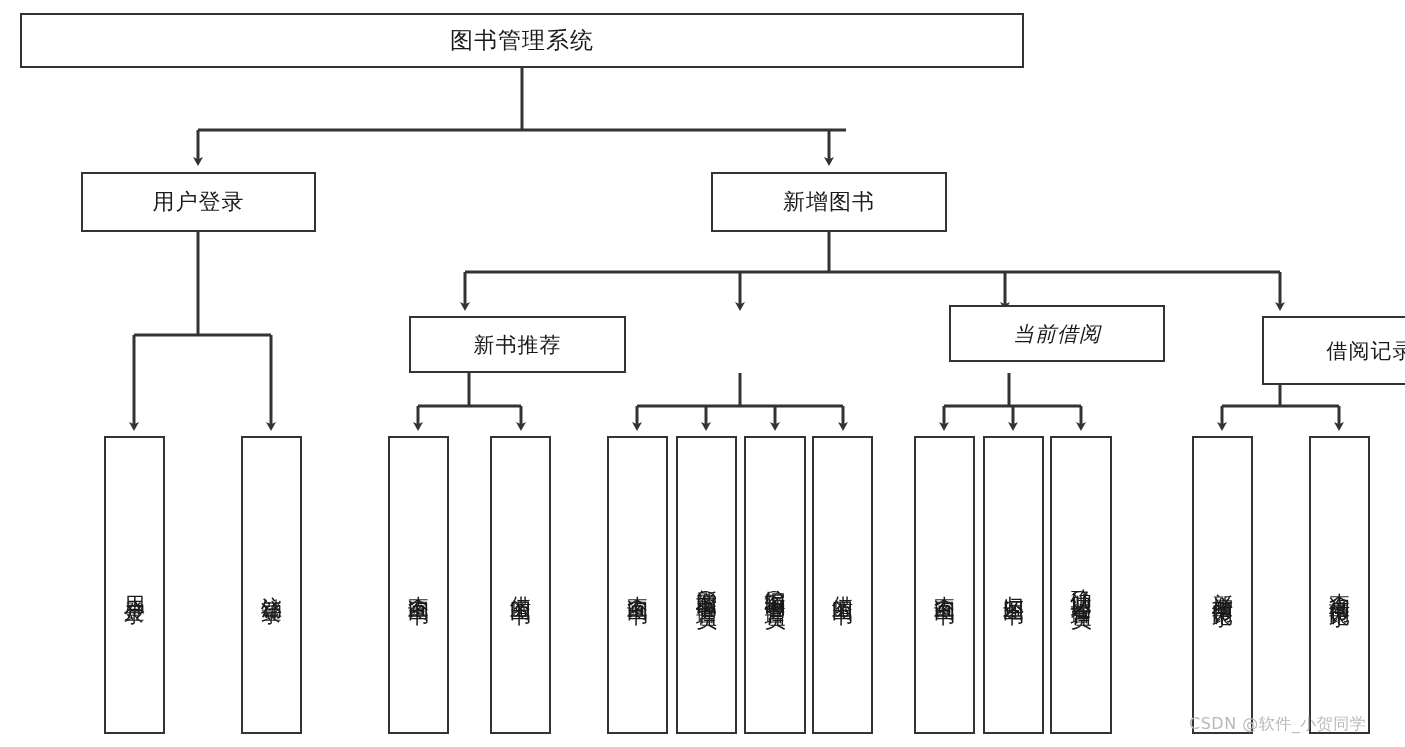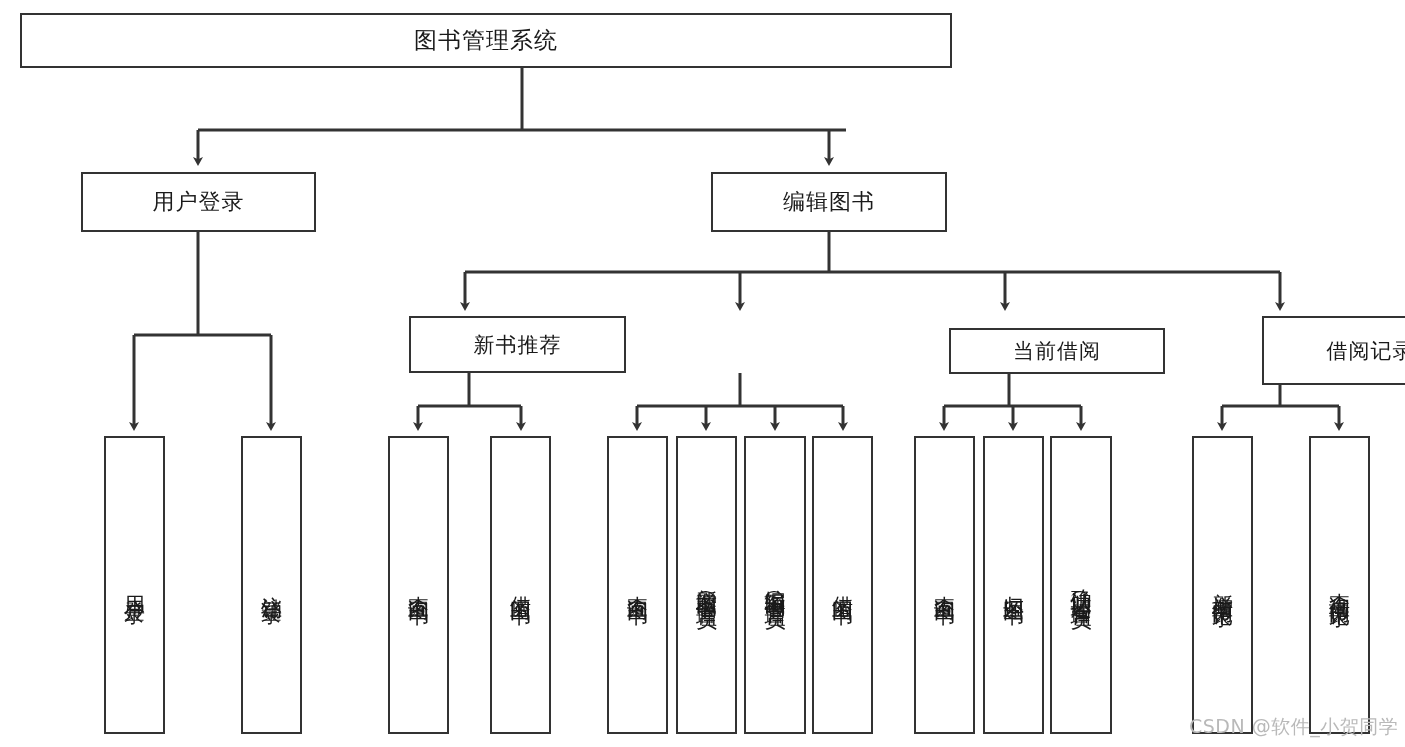--- a/index.html
+++ b/index.html
@@ -61,21 +61,21 @@
     text-align: center;
   }
   .htext {
     white-space: nowrap;
     letter-spacing: 1px;
   }
   .watermark {
     position: absolute;
     left: 1189px;
     top: 714px;
-    font-size: 19px;
+    font-size: 16px;
     color: #b9b9b9;
     letter-spacing: 0.5px;
     white-space: nowrap;
     z-index: 3;
   }
 </style>
 </head>
 <body>
 
 <div id="canvas">
@@ -123,35 +123,35 @@
       <path d="M1013,406 L1013,425" marker-end="url(#arrow)"></path>
       <path d="M1081,406 L1081,425" marker-end="url(#arrow)"></path>
 
       <path d="M1280,373 L1280,406"></path>
       <path d="M1222,406 L1339,406"></path>
       <path d="M1222,406 L1222,425" marker-end="url(#arrow)"></path>
       <path d="M1339,406 L1339,425" marker-end="url(#arrow)"></path>
     </g>
   </svg>
 
-  <div class="node root" style="left:20px; top:13px; width:932px; height:55px;">
+  <div class="node root" style="left:20px; top:13px; width:1004px; height:55px;">
     <span class="htext">图书管理系统</span>
   </div>
 
   <div class="node l1" style="left:81px; top:172px; width:235px; height:60px;">
     <span class="htext">用户登录</span>
   </div>
   <div class="node l1" style="left:711px; top:172px; width:236px; height:60px;">
-    <span class="htext">编辑图书</span>
+    <span class="htext">新增图书</span>
   </div>
 
   <div class="node l2" style="left:361px; top:316px; width:217px; height:57px;">
     <span class="htext">新书推荐</span>
   </div>
-  <div class="node l2" style="left:901px; top:328px; width:216px; height:46px;">
+  <div class="node l2" style="left:901px; top:305px; width:216px; height:57px;font-style:italic;">
     <span class="htext">当前借阅</span>
   </div>
   <div class="node l2" style="left:1214px; top:316px; width:217px; height:69px;">
     <span class="htext">借阅记录</span>
   </div>
 
   <div class="node leaf" style="left:104px; top:436px; width:61px; height:298px;">
     <span class="vtext">用户登录</span>
   </div>
   <div class="node leaf" style="left:241px; top:436px; width:61px; height:298px;">

